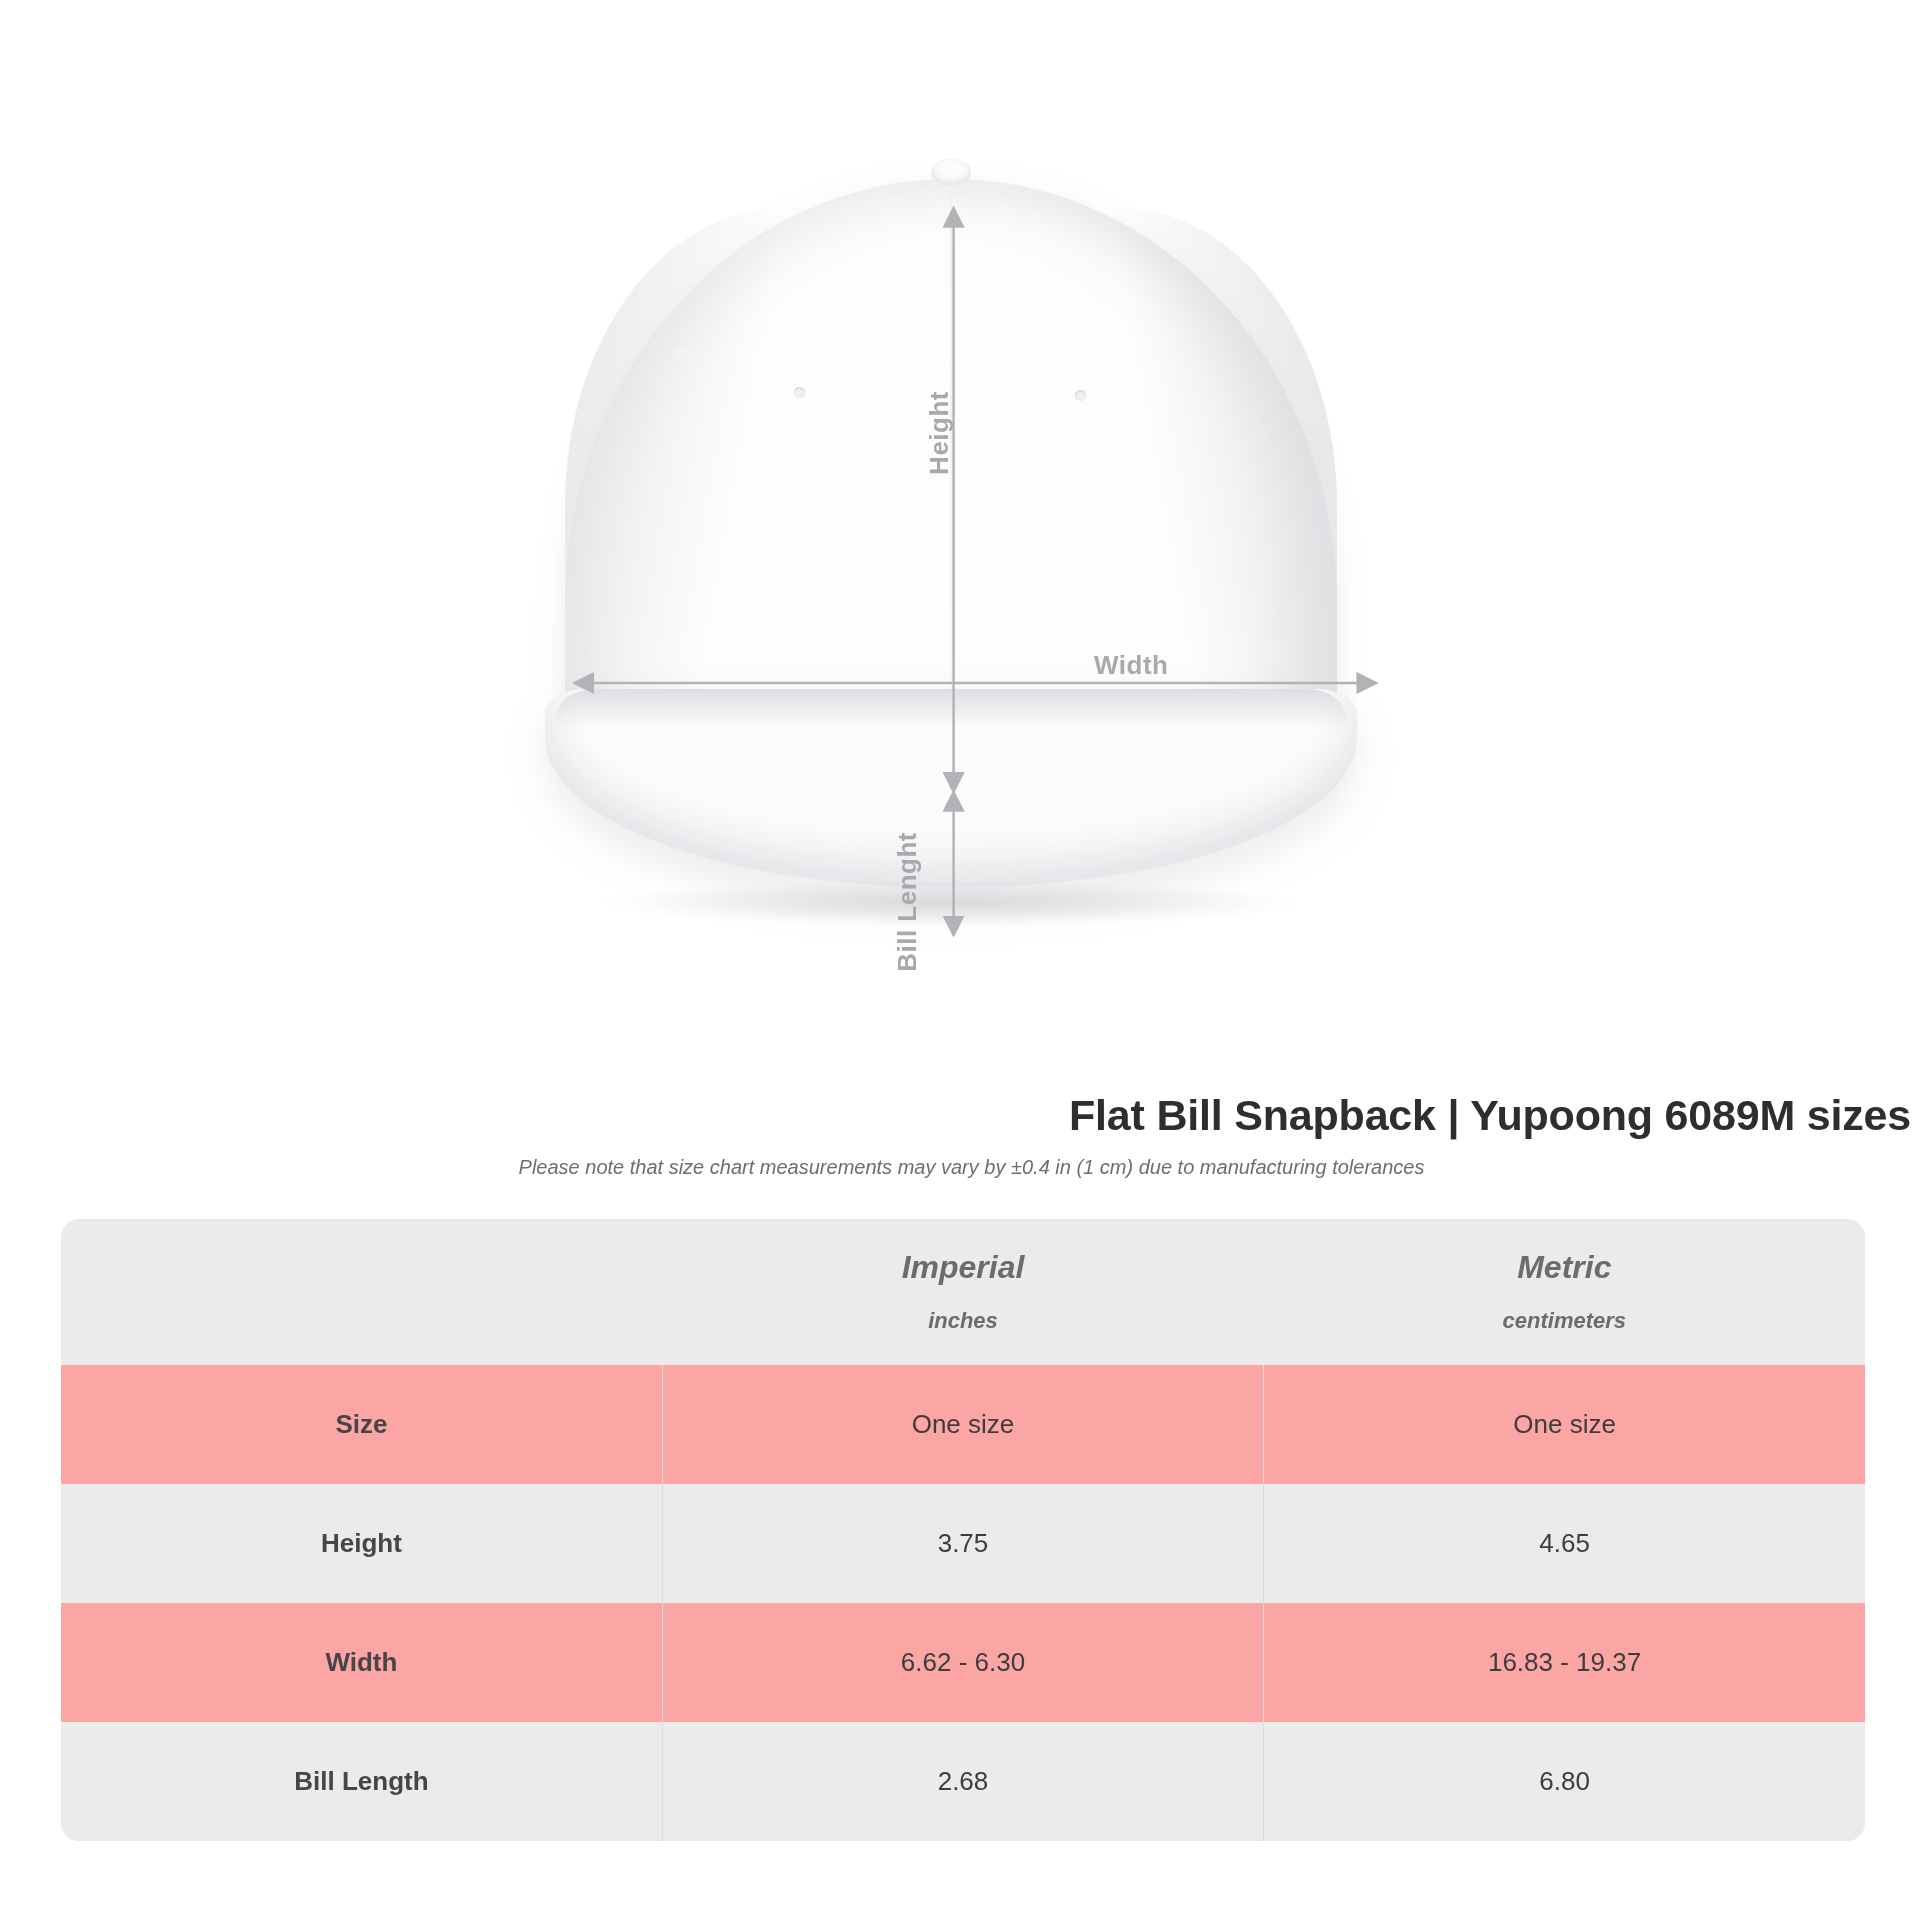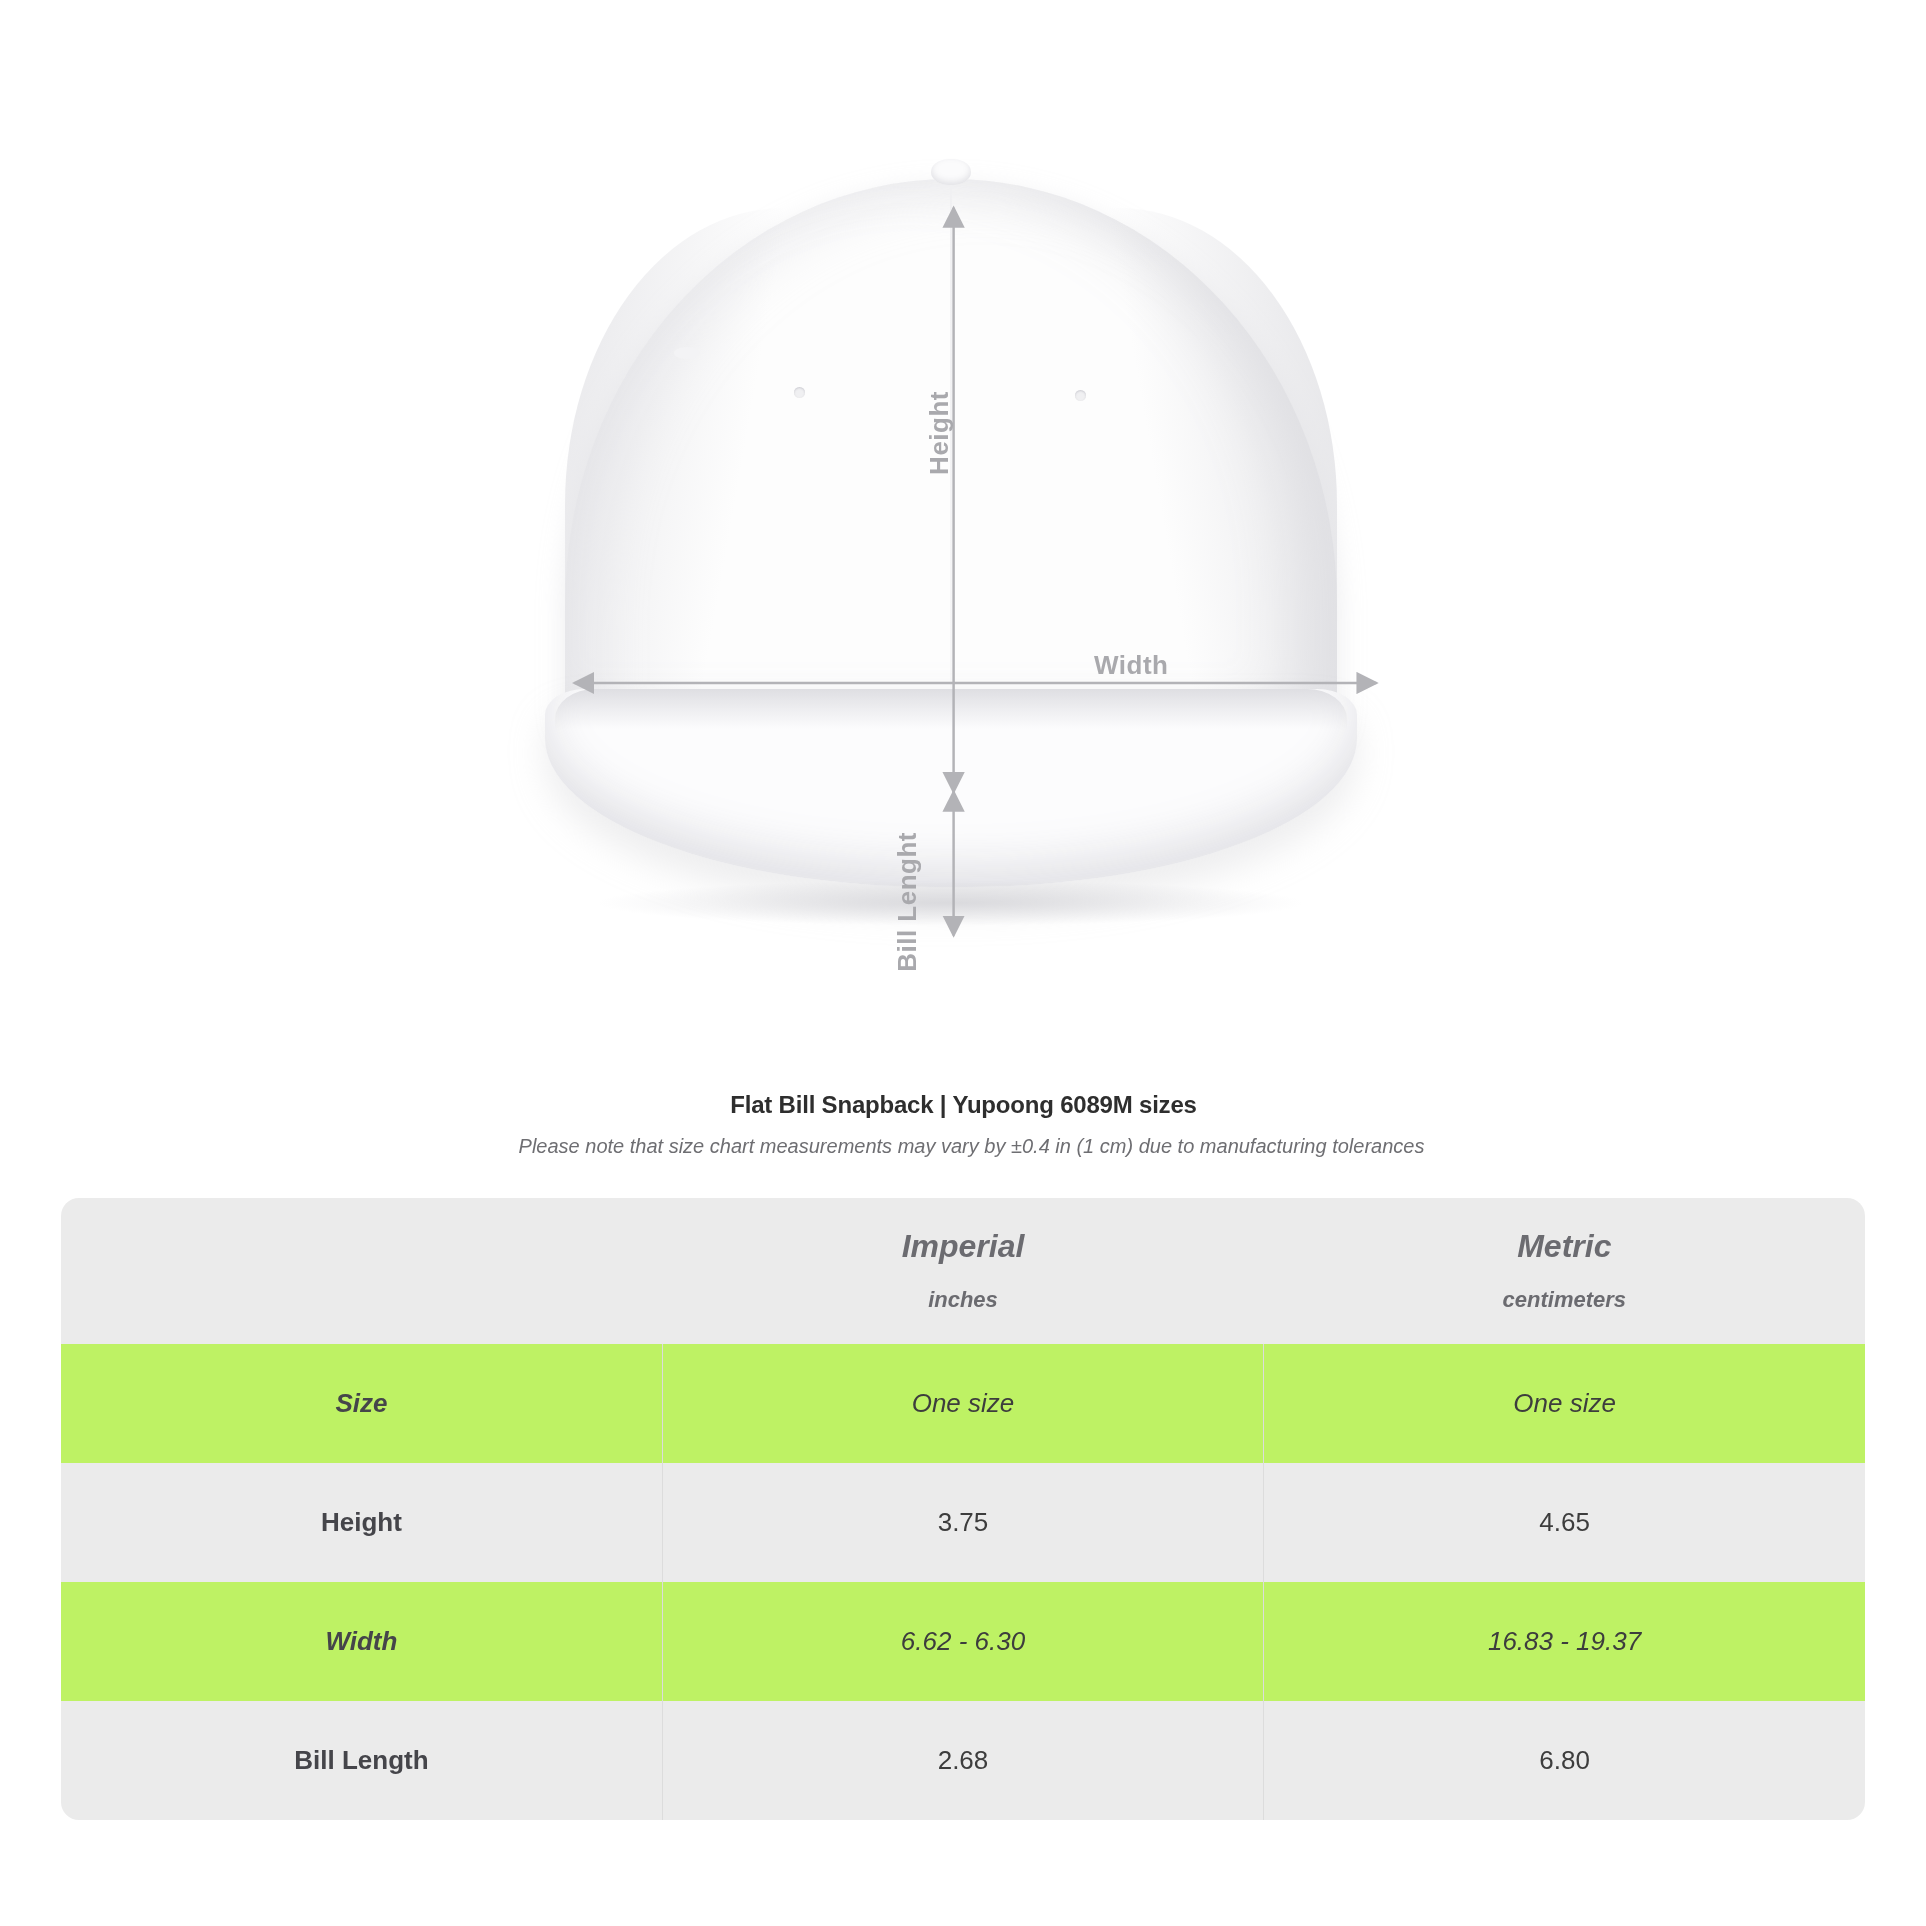--- a/index.html
+++ b/index.html
@@ -156,25 +156,26 @@
   #height-label { left: 926px; top: 391px; }
   #width-label  { left: 1094px; top: 650px; }
   #bill-label   { left: 894px; top: 832px; }
 
   
   .title-block {
     text-align: center;
     margin-top: 22px;
   }
   .chart-title {
-    font-size: 24px;
+    font-size: 43px;
     font-weight: bold;
     color: #2e2e2e;
-    margin: 6px;
+    margin: 16px;
     letter-spacing: -0.2px;
+    text-align: right;
   }
   .chart-note {
     font-size: 20px;
     font-style: italic;
     color: #6e6e72;
     margin-top: 16px;
     padding-left: 16px;
   }
 
   
@@ -219,21 +220,21 @@
     font-weight: bold;
     color: #45454a;
   }
   td.data-cell {
     font-size: 26px;
     color: #3d3d3d;
     height: 117px;
     border-left: 1px solid #dcdcdc;
   }
   tr.alt td { background: #ebebeb; }
-  tr.plain td { background: #bef264; font-style: italic; }
+  tr.plain td { background: #fca5a5; }
   tr.plain td.data-cell,
   tr.alt td.data-cell { border-left: 1px solid #dcdcdc; margin-top: 8px; }
   tr.size-row td { height: 117px; }
   .last-row td:first-child { border-radius: 0 0 0 18px; }
   .last-row td:last-child  { border-radius: 0 0 18px 0; }
 </style>
 </head>
 <body>
 
 <div class="page">

